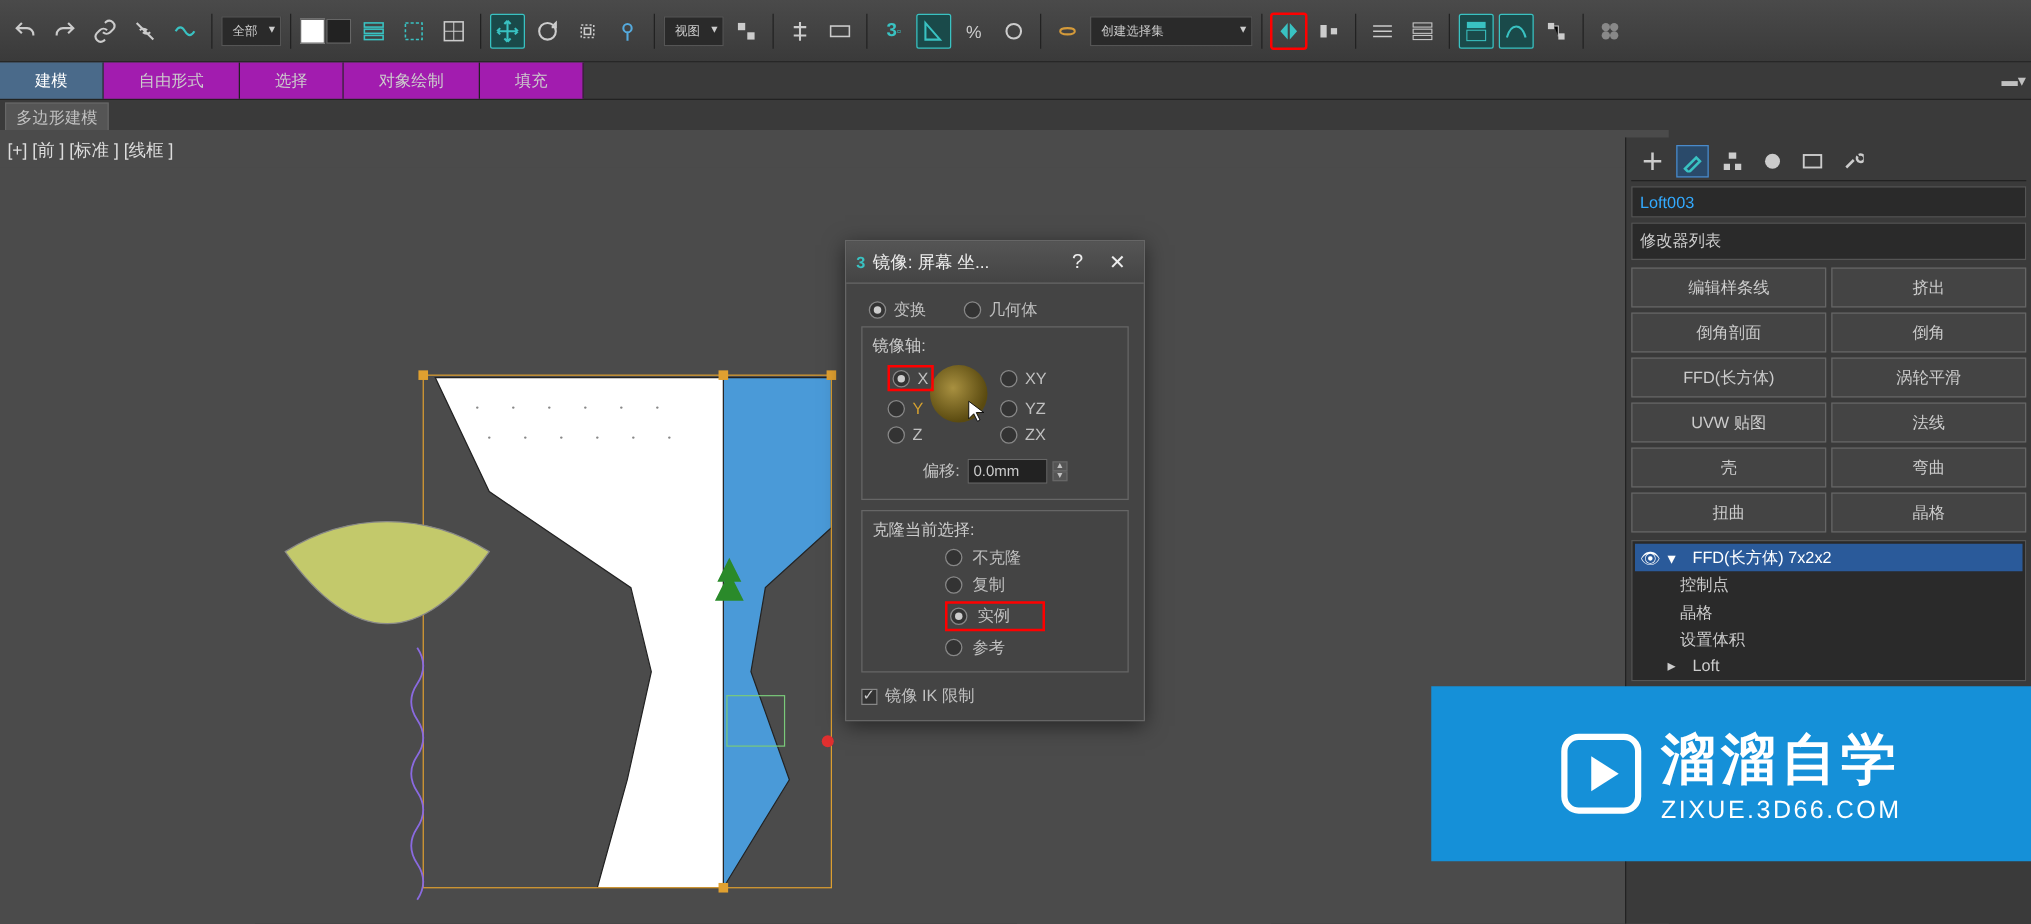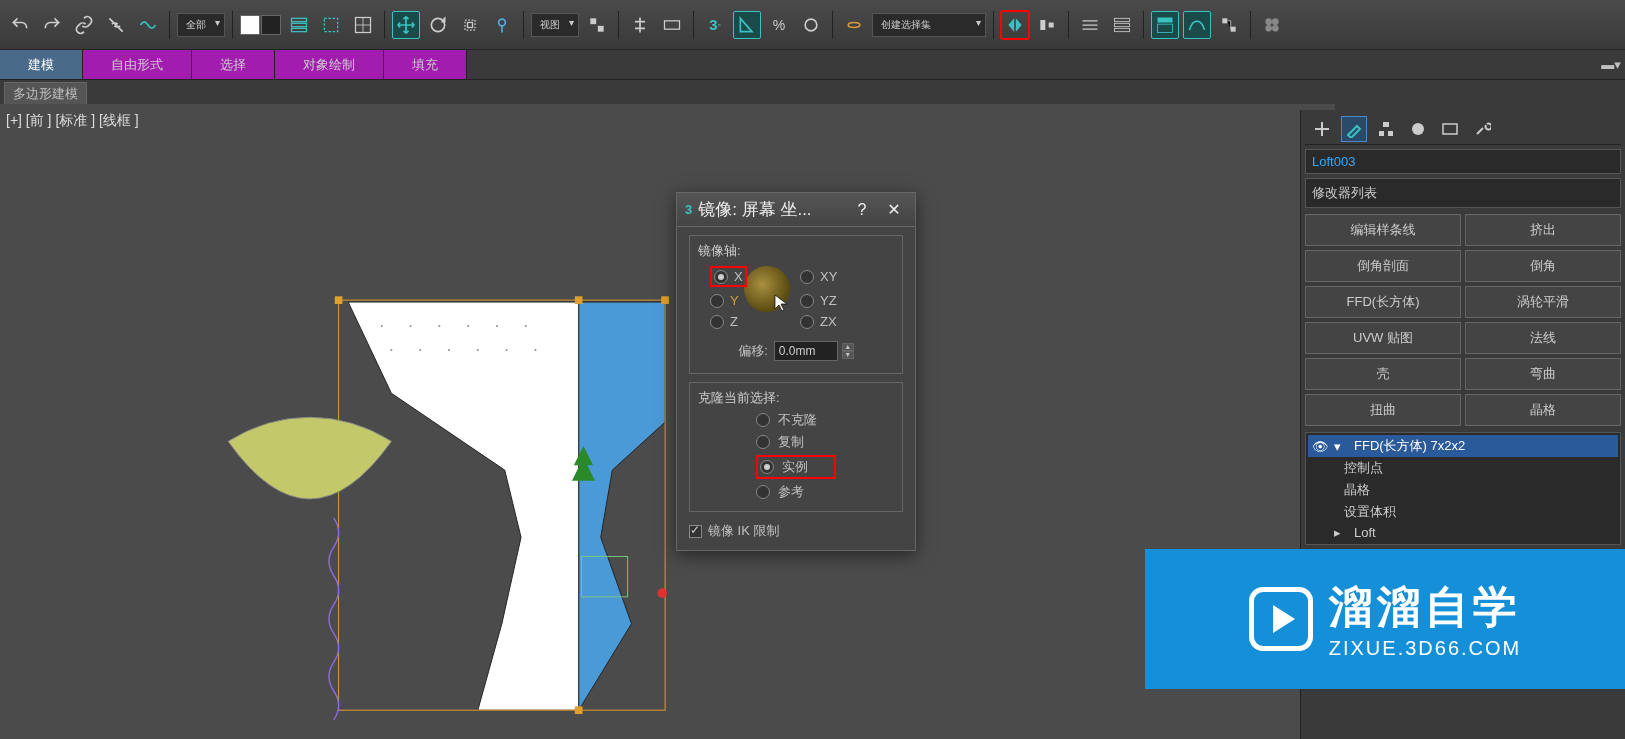--- a/index.html
+++ b/index.html
@@ -134,21 +134,21 @@
     width: 240px;
     background: #444; border:1px solid #666;
     box-shadow: 0 4px 16px rgba(0,0,0,0.5);
     z-index: 100;
   }
   .dlg-title {
     height: 34px; background: linear-gradient(#555,#444);
     border-bottom:1px solid #666;
     display:flex; align-items:center; padding:0 8px; gap:6px;
   }
-  .dlg-title-txt { flex:1; font-size:17px; color:#eee; font-weight:500;}
+  .dlg-title-txt { flex:1; font-size:14px; color:#eee; font-weight:500;}
   .dlg-title-btn { width:26px; text-align:center; color:#eee; font-size:16px;}
   .dlg-body { padding:8px 12px; }
   .fieldset {
     border:1px solid #666; padding:6px 8px 10px; margin-bottom:8px;
     position:relative;
   }
   .fieldset-label { color:#ccc; font-size:13px; margin-bottom:4px; }
   .dlg-row { display:flex; align-items:center; gap:6px; padding:2px 0; }
   .radio {
     width:14px; height:14px; border-radius:50%; border:1px solid #888; background:#333;
@@ -308,21 +308,21 @@
       <svg viewBox="0 0 24 24">
         <circle cx="12" cy="12" r="7" fill="none" stroke="#ccc" stroke-width="2"></circle>
       </svg>
     </div>
   <div class="tb-sep"></div>
   <div class="tb-icon">
       <svg viewBox="0 0 24 24">
         <path stroke="#d49a3a" stroke-width="2" fill="none" d="M5 12c0-4 14-4 14 0M5 12c0 4 14 4 14 0"></path>
       </svg>
     </div>
-  <div class="tb-dropdown" style="width:114px;">创建选择集</div>
+  <div class="tb-dropdown" style="width:130px;">创建选择集</div>
   <div class="tb-sep"></div>
   <div class="tb-icon highlighted-red">
       <svg viewBox="0 0 24 24">
         <path fill="#39c2c2" d="M11 4v16l-7-8zM13 4v16l7-8z"></path>
       </svg>
     </div>
   <div class="tb-icon">
       <svg viewBox="0 0 24 24">
         <rect x="4" y="6" width="6" height="12" fill="#ccc"></rect>
         <rect x="14" y="9" width="6" height="6" fill="#ccc"></rect>
@@ -429,20 +429,30 @@
 
 
 <div class="dialog">
   <div class="dlg-title">
     <span style="color:#39c2c2;font-weight:bold;">3</span>
     <span class="dlg-title-txt">镜像: 屏幕 坐...</span>
     <span class="dlg-title-btn">?</span>
     <span class="dlg-title-btn">✕</span>
   </div>
   <div class="dlg-body">
+    <div class="dlg-row" style="gap:30px; padding:4px 6px;">
+      <span style="display:flex;align-items:center;gap:6px;">
+        <span class="radio on"></span>
+        <span>变换</span>
+      </span>
+      <span style="display:flex;align-items:center;gap:6px;">
+        <span class="radio"></span>
+        <span>几何体</span>
+      </span>
+    </div>
 
     <div class="fieldset">
       <div class="fieldset-label">镜像轴:</div>
       <div style="position:relative;">
         <div class="gradient-ring" style="left:46px; top:2px;"></div>
         <div class="axis-grid" style="position:relative;">
           <div class="axis-option">
               <span class="red-box" style="display:flex;align-items:center;gap:6px;">
                 <span class="radio on"></span>
                 <span>X</span>

